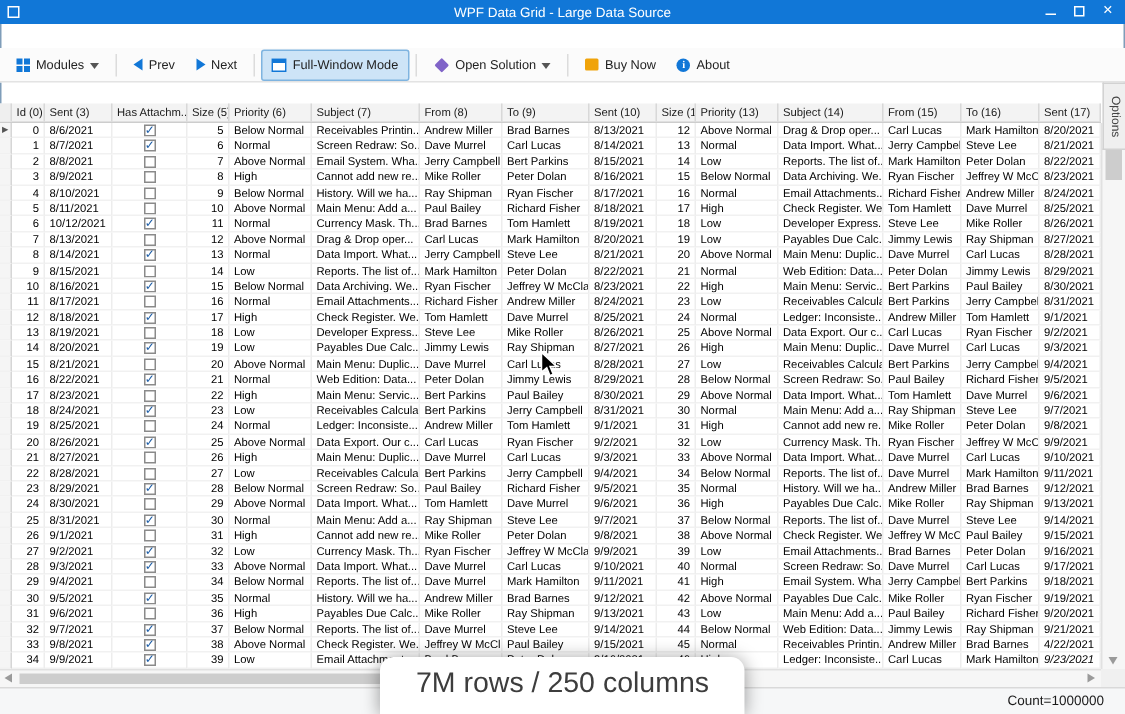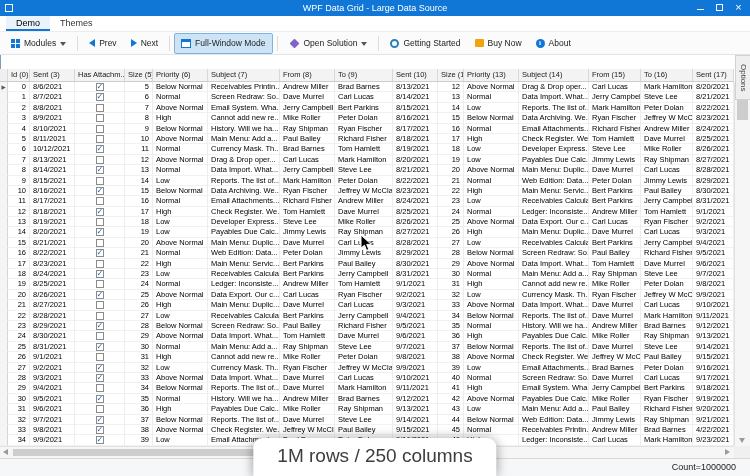--- a/index.html
+++ b/index.html
@@ -106,24 +106,20 @@
   <div id="titlebar">
     <span id="app-icon"></span>
     <span id="title-text">WPF Data Grid - Large Data Source</span>
     <div id="win-controls">
       <span class="wbtn wmin"></span>
       <span class="wbtn wmax"></span>
       <span class="wbtn wclose"></span>
     </div>
   </div>
 
-  <div id="tabsrow">
-    <span class="tab active">Demo</span>
-    <span class="tab">Themes</span>
-  </div>
 
   <div id="toolbar">
     <div class="tbtn">
       <span class="ic ic-modules"></span>
       <span>Modules</span>
       <span class="caret"></span>
     </div>
     <div class="tsep"></div>
     <div class="tbtn">
       <span class="ic ic-prev"></span>
@@ -138,24 +134,20 @@
       <span class="ic ic-window"></span>
       <span>Full-Window Mode</span>
     </div>
     <div class="tsep"></div>
     <div class="tbtn">
       <span class="ic ic-solution"></span>
       <span>Open Solution</span>
       <span class="caret"></span>
     </div>
     <div class="tsep"></div>
-    <div class="tbtn">
-      <span class="ic ic-start"></span>
-      <span>Getting Started</span>
-    </div>
     <div class="tbtn">
       <span class="ic ic-buy"></span>
       <span>Buy Now</span>
     </div>
     <div class="tbtn">
       <span class="ic ic-about"></span>
       <span>About</span>
     </div>
   </div>
 
@@ -802,39 +794,39 @@
         <div class="gcell" style="width: 55px;">Low</div>
         <div class="gcell" style="width: 72px;">Email Attachments...</div>
         <div class="gcell" style="width: 55px;">Brad Barnes</div>
         <div class="gcell" style="width: 58px;">Peter Dolan</div>
         <div class="gcell" style="width: 45px;">9/16/2021</div>
         <div class="gcell num" style="width: 26px;">46</div>
         <div class="gcell" style="width: 55px;">High</div>
         <div class="gcell" style="width: 70px;">Ledger: Inconsiste...</div>
         <div class="gcell" style="width: 52px;">Carl Lucas</div>
         <div class="gcell" style="width: 52px;">Mark Hamilton</div>
-        <div class="gcell" style="width: 41px;">9/23/2021</div>
+        <div class="gcell" style="width: 41px; font-style: italic;">9/23/2021</div>
       </div>
     </div>
 
   <div id="vscroll">
     <div class="sarr up"></div>
     <div id="vthumb"></div>
     <div class="sarr dn"></div>
   </div>
   <div id="hscroll">
     <div class="harr lf"></div>
     <div id="hthumb"></div>
     <div class="harr rt"></div>
   </div>
   <div id="scorner"></div>
 
   <div id="statusbar">
     <span>Count=1000000</span>
   </div>
 
-  <div id="overlay">1M rows / 250 columns</div>
+  <div id="overlay">7M rows / 250 columns</div>
 
   <svg id="cursor" width="13" height="19">
     <polygon points="1,1 1,14 4.5,11.2 6.6,16.4 8.8,15.4 6.7,10.4 11.2,10.4" fill="#000" stroke="#fff" stroke-width="1"></polygon>
   </svg>
 
 </div>
 
 </body></html>

